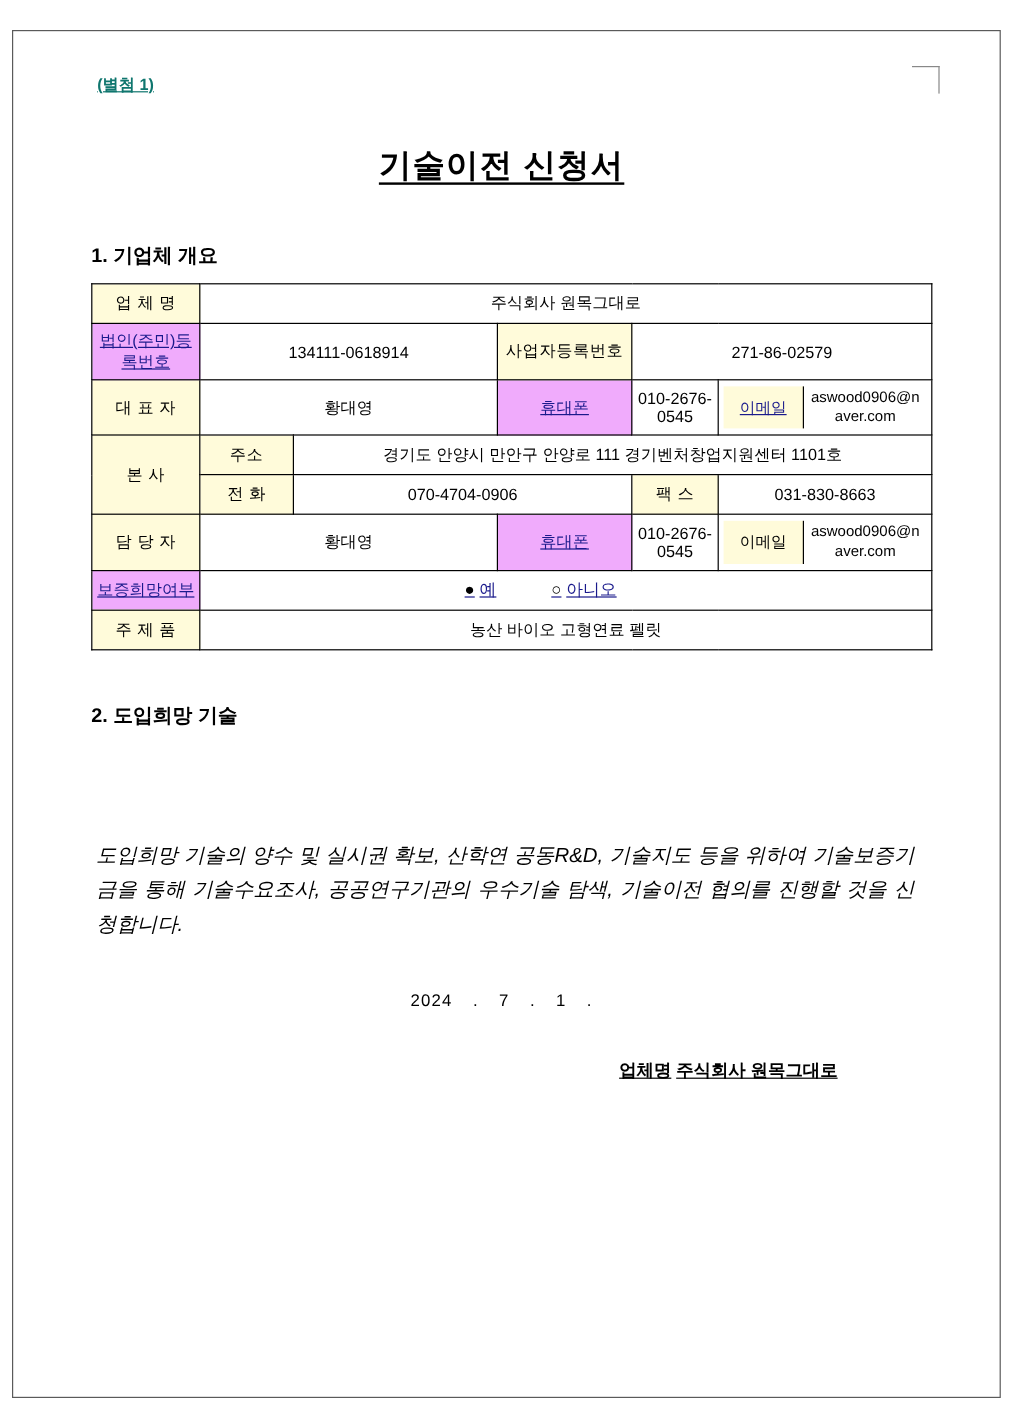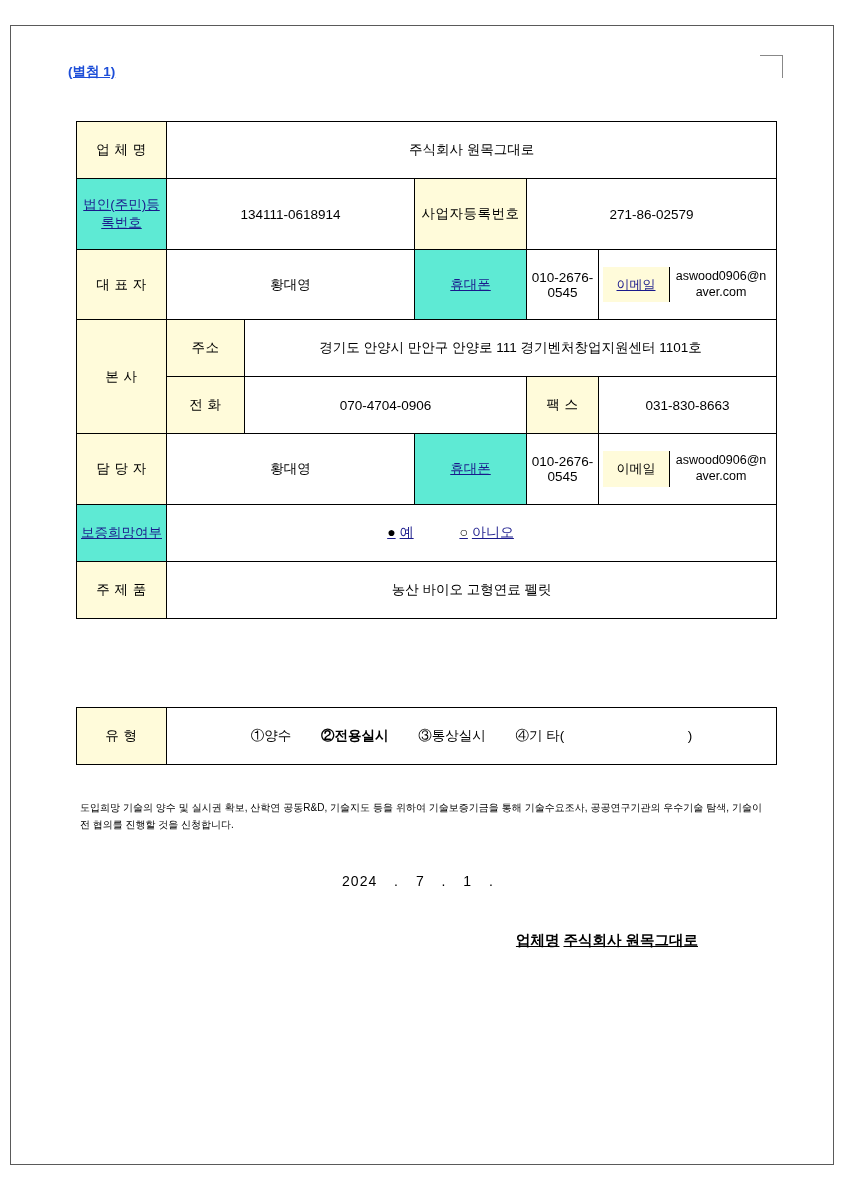--- a/index.html
+++ b/index.html
@@ -42,24 +42,24 @@
   }
   .content {
     position: absolute;
     left: 68px;
     top: 62px;
     width: 700px;
   }
   .attachment-tag {
     font-size: 13.5px;
     font-weight: bold;
-    color: #1d4ed8;
+    color: #0f766e;
     text-decoration: underline;
     letter-spacing: 0px;
-    margin: 0 0 40px 0;
+    margin: 0 0 40px 13px;
     display: inline-block;
   }
   .doc-title {
     text-align: center;
     font-size: 27px;
     font-weight: bold;
     letter-spacing: 1px;
     text-decoration: underline;
     text-underline-offset: 5px;
     margin: 0 0 46px 0;
@@ -71,34 +71,34 @@
   }
   table.form {
     border-collapse: collapse;
     width: 700px;
     table-layout: fixed;
     margin: 0 0 0 8px;
   }
   table.form td {
     border: 1px solid #000000;
     font-size: 13.5px;
-    padding: 17px 4px;
+    padding: 5px 4px;
     text-align: center;
     vertical-align: middle;
     height: 22px;
     word-break: break-all;
   }
   td.label {
     background: #fffbda;
     font-weight: normal;
     font-size: 13px;
     letter-spacing: 0.5px;
   }
   td.label-u {
-    background: #5eead4;
+    background: #f0abfc;
     font-size: 13px;
   }
   td.label-u span {
     text-decoration: underline;
     color: #1a1a8c;
   }
   td.left {
     text-align: left;
     padding-left: 7px;
   }
@@ -128,24 +128,25 @@
   .section-gap { height: 44px; }
   .type-cell {
     text-align: left;
     padding-left: 16px;
     font-size: 14px;
   }
   .type-opt { display: inline-block; margin-right: 26px; }
   .type-opt.bold { font-weight: bold; }
   .paragraph {
     margin: 34px 6px 0 12px;
-    font-size: 10px;
+    font-size: 17px;
     line-height: 1.72;
     text-align: justify;
     text-justify: inter-ideograph;
+    font-style: italic;
   }
   .date-line {
     margin-top: 40px;
     text-align: center;
     font-size: 14px;
     letter-spacing: 1px;
   }
   .date-line span { margin: 0 6px; }
   .signature-line {
     margin-top: 42px;
@@ -165,22 +166,24 @@
 <body>
 
 <div class="page">
   <div class="page-frame"></div>
   <div class="corner-mark"></div>
 
   <div class="content">
 
     <div class="attachment-tag">(별첨 1)</div>
 
+    <div class="doc-title">기술이전 신청서</div>
 
     
+    <div class="section-heading">1. 기업체 개요</div>
 
     <table class="form">
       <colgroup>
         <col style="width:90px">
         <col style="width:78px">
         <col style="width:170px">
         <col style="width:112px">
         <col style="width:72px">
         <col style="width:178px">
       </colgroup>
@@ -248,43 +251,25 @@
         <tr>
           <td class="label spaced3">주 제 품</td>
           <td colspan="5">농산 바이오 고형연료 펠릿</td>
         </tr>
       </tbody>
     </table>
 
     <div class="section-gap"></div>
 
     
+    <div class="section-heading">2. 도입희망 기술</div>
 
     <div class="section-gap"></div>
 
     
-    <table class="form">
-      <colgroup>
-        <col style="width:90px">
-        <col style="width:610px">
-      </colgroup>
-      <tbody>
-        <tr>
-          <td class="label spaced2">유      형</td>
-          <td class="type-cell">
-            <span class="type-opt">①양수</span>
-            <span class="type-opt bold">②전용실시</span>
-            <span class="type-opt">③통상실시</span>
-            <span class="type-opt">④기 타(</span>
-            <span style="display:inline-block;width:90px"></span>
-            <span>)</span>
-          </td>
-        </tr>
-      </tbody>
-    </table>
 
     <div class="paragraph">  도입희망 기술의 양수 및 실시권 확보, 산학연 공동R&amp;D, 기술지도 등을 위하여 기술보증기금을 통해 기술수요조사, 공공연구기관의 우수기술 탐색, 기술이전 협의를 진행할 것을 신청합니다.</div>
 
     <div class="date-line">
       <span>2024</span>
       <span>.</span>
       <span>7</span>
       <span>.</span>
       <span>1</span>
       <span>.</span>

